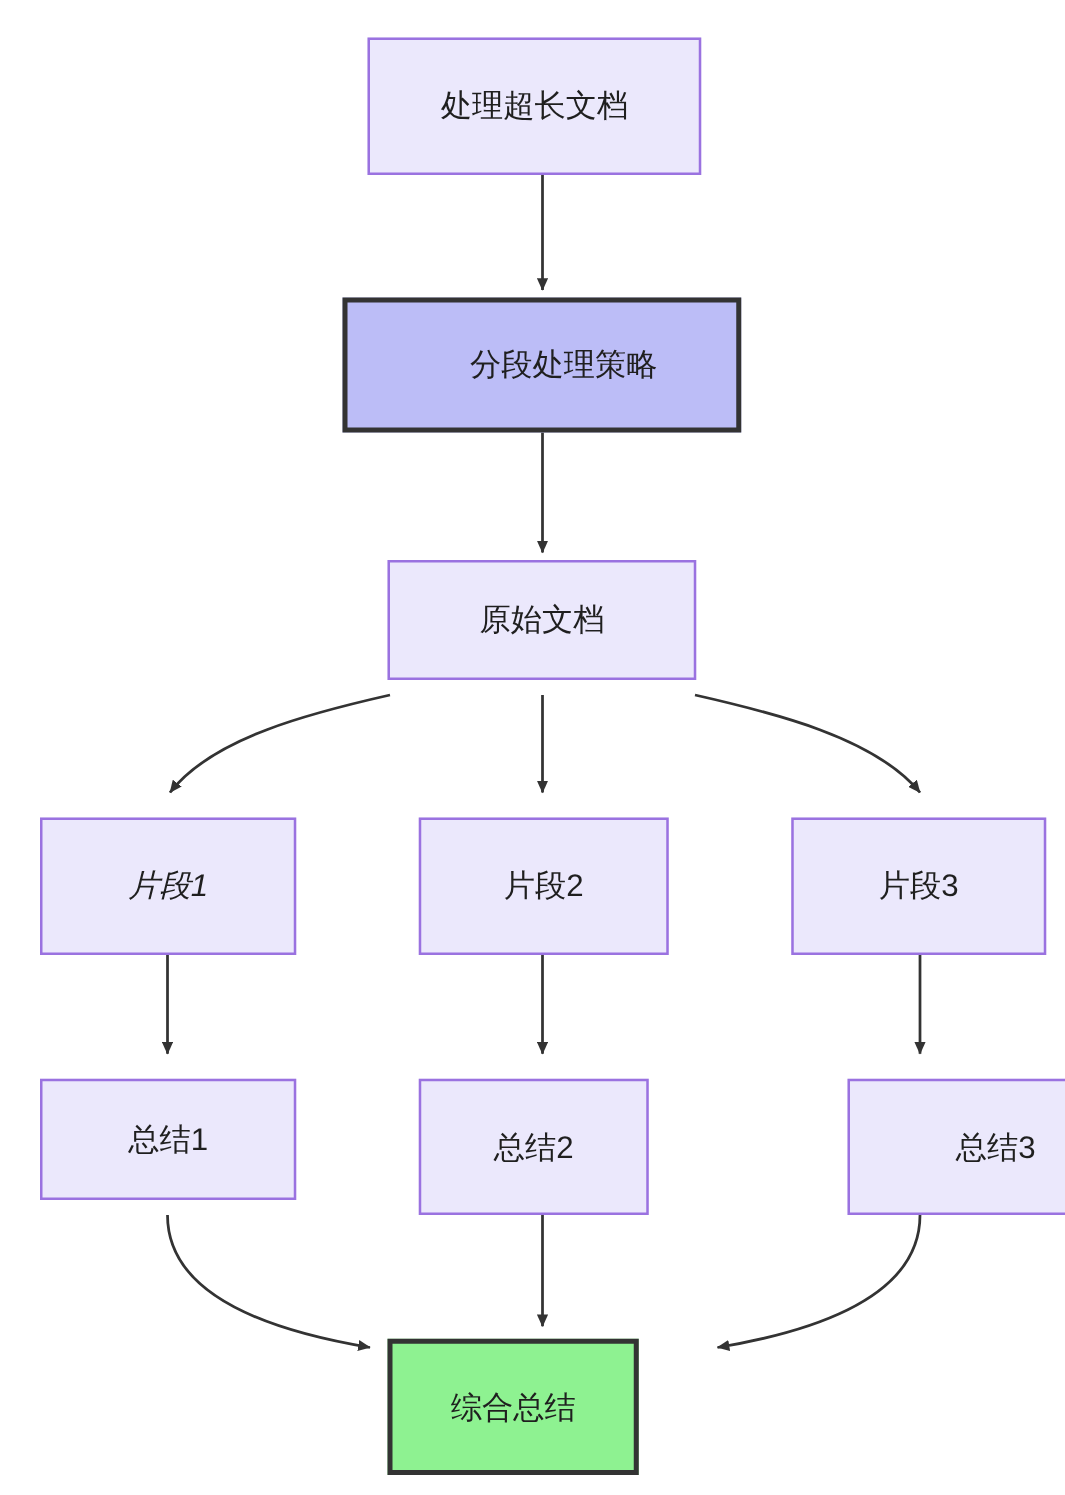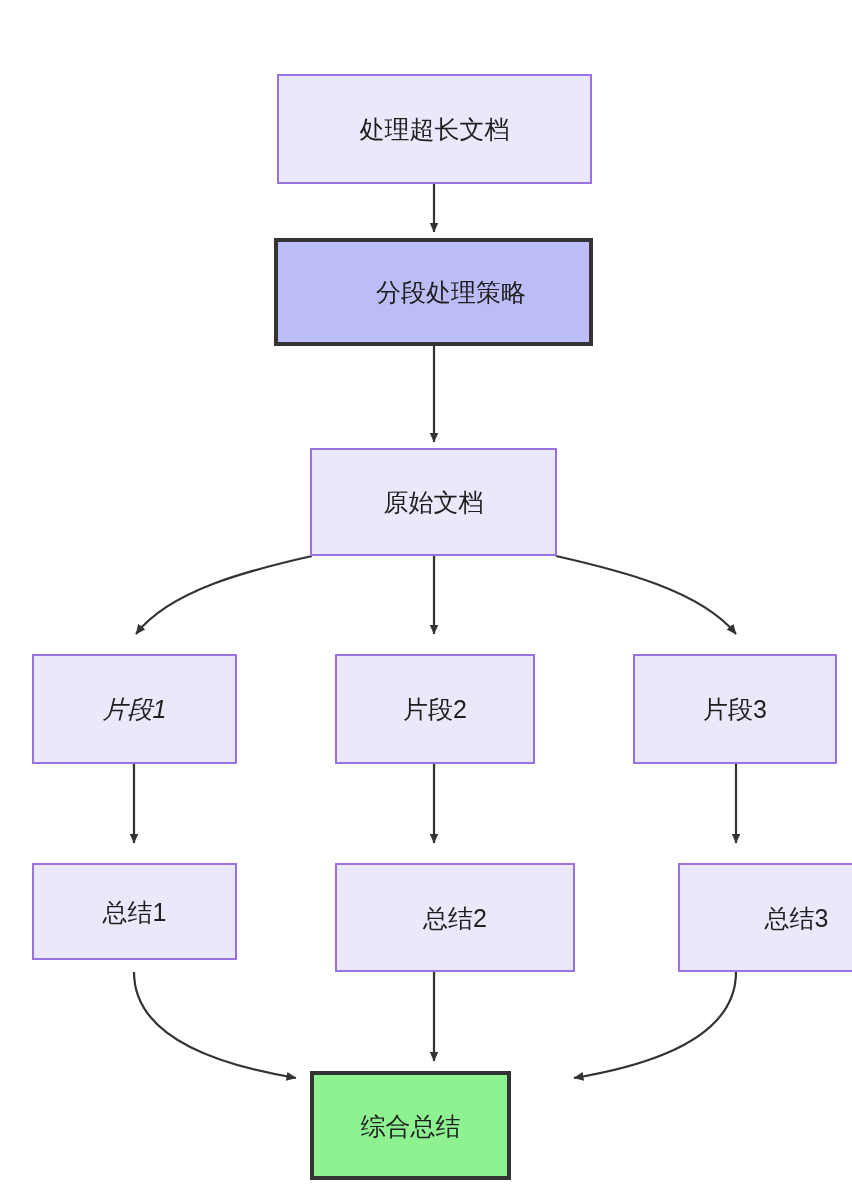--- a/index.html
+++ b/index.html
@@ -79,42 +79,42 @@
         <path d="M 134 764 L 134 843" fill="none" stroke="#333333" stroke-width="2.2" marker-end="url(#arrowhead)"></path>
         <path d="M 434 764 L 434 843" fill="none" stroke="#333333" stroke-width="2.2" marker-end="url(#arrowhead)"></path>
         <path d="M 736 764 L 736 843" fill="none" stroke="#333333" stroke-width="2.2" marker-end="url(#arrowhead)"></path>
         <path d="M 134 972 C 134 1030 200 1062 296 1078" fill="none" stroke="#333333" stroke-width="2.2" marker-end="url(#arrowhead)"></path>
         <path d="M 434 972 L 434 1061" fill="none" stroke="#333333" stroke-width="2.2" marker-end="url(#arrowhead)"></path>
         <path d="M 736 972 C 736 1030 670 1062 574 1078" fill="none" stroke="#333333" stroke-width="2.2" marker-end="url(#arrowhead)"></path>
       </g>
   </svg>
 
   <div id="node-layer">
-      <div class="node node-default" style="left: 277px; top: 30px; width: 315px; height: 110px; margin-top: 44px;">
+      <div class="node node-default" style="left: 294px; top: 30px; width: 267px; height: 110px;">
         <span class="node-label">处理超长文档</span>
       </div>
       <div class="node node-highlight" style="left: 274px; top: 238px; width: 319px; height: 108px;">
         <span class="node-label">分段处理策略</span>
       </div>
-      <div class="node node-default" style="left: 310px; top: 448px; width: 247px; height: 108px;">
+      <div class="node node-default" style="left: 310px; top: 448px; width: 247px; height: 96px;">
         <span class="node-label">原始文档</span>
       </div>
       <div class="node node-default" style="left: 32px; top: 654px; width: 205px; height: 110px; font-style: italic;">
         <span class="node-label">片段1</span>
       </div>
       <div class="node node-default" style="left: 335px; top: 654px; width: 200px; height: 110px;">
         <span class="node-label">片段2</span>
       </div>
       <div class="node node-default" style="left: 633px; top: 654px; width: 204px; height: 110px;">
         <span class="node-label">片段3</span>
       </div>
       <div class="node node-default" style="left: 32px; top: 863px; width: 205px; height: 97px;">
         <span class="node-label">总结1</span>
       </div>
-      <div class="node node-default" style="left: 335px; top: 863px; width: 240px; height: 109px;">
+      <div class="node node-default" style="left: 335px; top: 863px; width: 184px; height: 109px;">
         <span class="node-label">总结2</span>
       </div>
       <div class="node node-default" style="left: 633px; top: 863px; width: 237px; height: 109px; margin-left: 45px;">
         <span class="node-label">总结3</span>
       </div>
       <div class="node node-success" style="left: 310px; top: 1071px; width: 201px; height: 109px;">
         <span class="node-label">综合总结</span>
       </div>
     </div>
 

